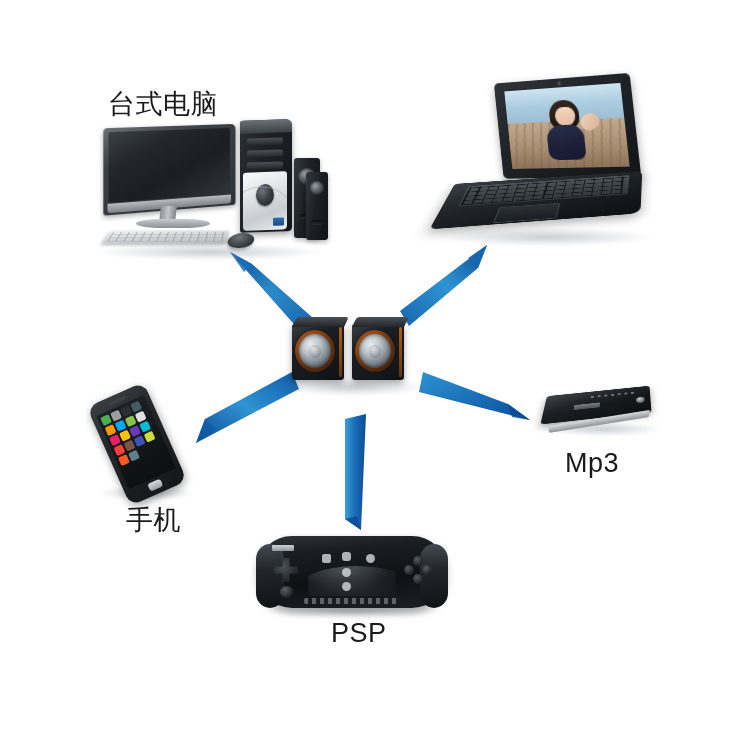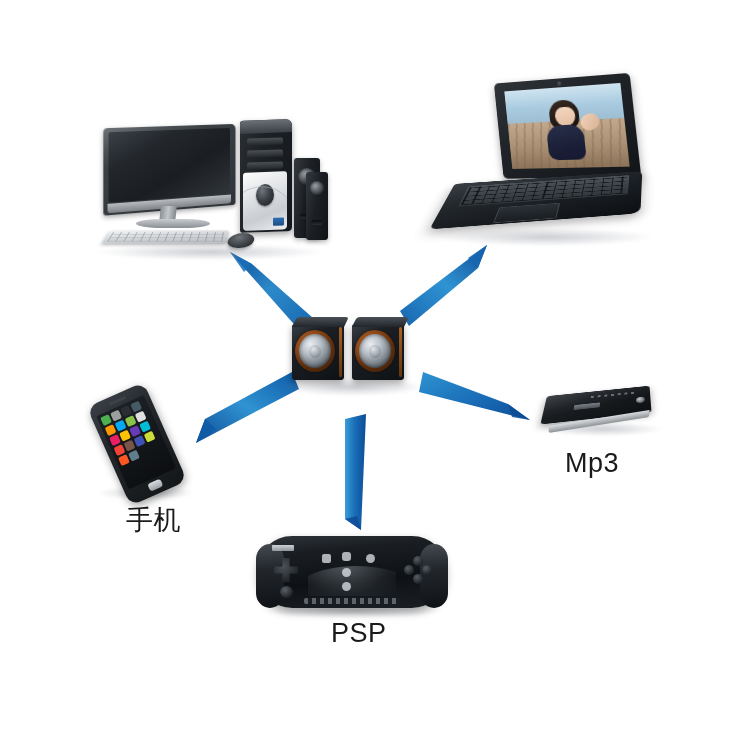--- a/index.html
+++ b/index.html
@@ -436,20 +436,21 @@
       <div class="drv" style="top:9px;width:15px;height:15px;"></div>
       <div class="port" style="top:48px;width:11px;"></div>
     </div>
 
     <div class="keyboard">
       <div class="keys"></div>
     </div>
     <div class="mouse"></div>
   </div>
 
+  <div class="label cn" style="left:108px;top:86px;font-size:27px;">台式电脑</div>
 
   <div class="node" id="laptop">
     <div class="shadow" style="left:0px;top:150px;width:212px;height:18px;"></div>
 
     <div class="lid">
       <div class="lid-cam"></div>
       <div class="lid-screen">
         <div class="scr-sky"></div>
         <div class="scr-deck"></div>
         <div class="scr-person">

